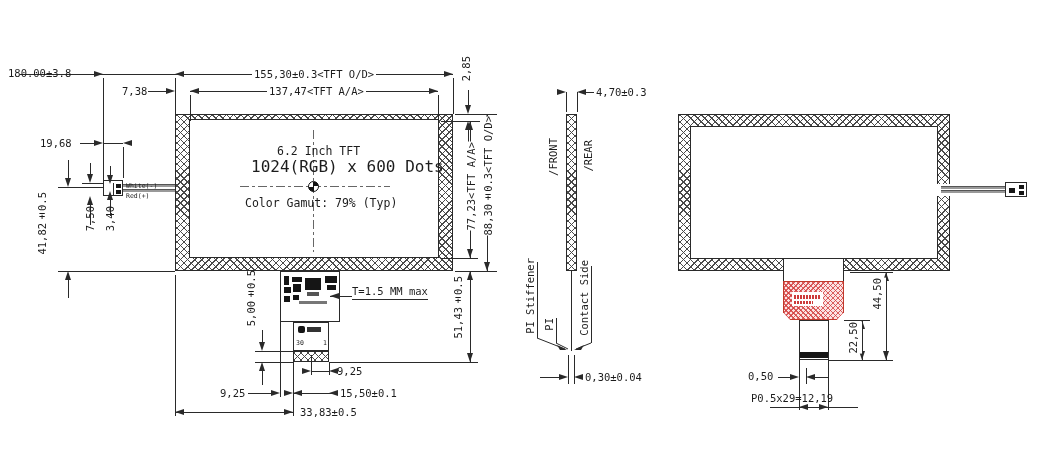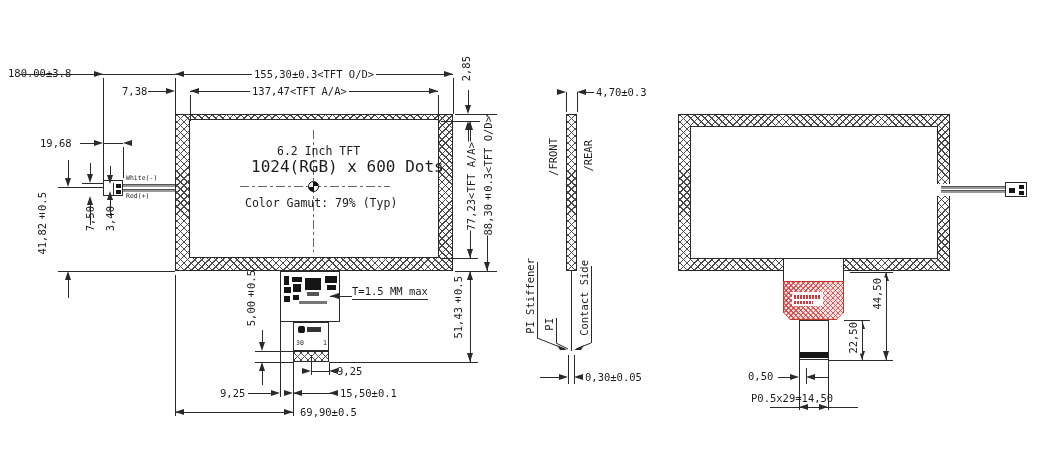--- a/index.html
+++ b/index.html
@@ -48,39 +48,39 @@
     <div class="lbl" style="left:251px;top:161px;font-size:16px;">1024(RGB) x 600 Dots</div>
     <div class="lbl" style="left:245px;top:197px;font-size:11.5px;">Color Gamut: 79% (Typ)</div>
 
     <div class="box" style="left:103px;top:180px;width:20px;height:16px;">
       <div class="blk" style="left:12px;top:3px;width:5px;height:4px;"></div>
       <div class="blk" style="left:12px;top:9px;width:5px;height:4px;"></div>
       <div class="vl" style="left:9px;top:2px;height:12px;"></div>
     </div>
     <div style="position:absolute;left:123px;top:184px;width:52px;height:2px;background:#999;border-top:1px solid #555;"></div>
     <div style="position:absolute;left:123px;top:189px;width:52px;height:2px;background:#999;border-top:1px solid #555;"></div>
-    <div class="lbl tiny" style="left:126px;top:175px;text-align:right;">White(-)</div>
+    <div class="lbl tiny" style="left:126px;top:183px;text-align:right;">White(-)</div>
     <div class="lbl tiny" style="left:126px;top:193px;">Red(+)</div>
 
     <div class="hl" style="left:20px;top:74px;width:155px;"></div>
     <div class="hl" style="left:175px;top:74px;width:278px;"></div>
     <div class="aw r" style="left:94px;top:71px;"></div>
     <div class="aw l" style="left:175px;top:71px;"></div>
     <div class="aw r" style="left:444px;top:71px;"></div>
     <div class="vl" style="left:103px;top:78px;height:102px;"></div>
     <div class="vl" style="left:175px;top:78px;height:36px;"></div>
     <div class="vl" style="left:453px;top:78px;height:36px;"></div>
     <div class="lbl" style="left:8px;top:67px;">180.00±3.8</div>
     <div class="lbl bgw" style="left:252px;top:68px;">155,30±0.3&lt;TFT O/D&gt;</div>
     <div class="hl" style="left:190px;top:91px;width:248px;"></div>
     <div class="aw l" style="left:190px;top:88px;"></div>
     <div class="aw r" style="left:429px;top:88px;"></div>
     <div class="vl" style="left:190px;top:95px;height:26px;"></div>
     <div class="vl" style="left:438px;top:95px;height:26px;"></div>
-    <div class="lbl bgw" style="left:250px;top:85px;">137,47&lt;TFT A/A&gt;</div>
+    <div class="lbl bgw" style="left:267px;top:85px;">137,47&lt;TFT A/A&gt;</div>
     <div class="hl" style="left:148px;top:91px;width:18px;"></div>
     <div class="aw r" style="left:166px;top:88px;"></div>
     <div class="lbl" style="left:122px;top:85px;">7,38</div>
 
     <div class="hl" style="left:455px;top:114px;width:42px;"></div>
     <div class="hl" style="left:441px;top:121px;width:39px;"></div>
     <div class="vl" style="left:468px;top:90px;height:15px;"></div>
     <div class="aw d" style="left:465px;top:105px;"></div>
     <div class="aw u" style="left:465px;top:121px;"></div>
     <div class="vl" style="left:468px;top:130px;height:15px;"></div>
@@ -167,21 +167,21 @@
     <div class="aw l" style="left:293px;top:390px;"></div>
     <div class="lbl" style="left:220px;top:387px;">9,25</div>
     <div class="hl" style="left:293px;top:393px;width:45px;"></div>
     <div class="aw r" style="left:284px;top:390px;"></div>
     <div class="aw l" style="left:329px;top:390px;"></div>
     <div class="lbl" style="left:340px;top:387px;">15,50±0.1</div>
     <div class="vl" style="left:175px;top:275px;height:141px;"></div>
     <div class="hl" style="left:175px;top:412px;width:118px;"></div>
     <div class="aw l" style="left:175px;top:409px;"></div>
     <div class="aw r" style="left:284px;top:409px;"></div>
-    <div class="lbl" style="left:300px;top:406px;">69,90±0.5</div>
+    <div class="lbl" style="left:300px;top:406px;">33,83±0.5</div>
     <div class="hl" style="left:330px;top:362px;width:148px;"></div>
     <div class="vl" style="left:470px;top:271px;height:91px;"></div>
     <div class="aw u" style="left:467px;top:271px;"></div>
     <div class="aw d" style="left:467px;top:353px;"></div>
     <div class="vlbl bgw" style="left:450px;top:276px;">51,43±0.5</div>
   </div>
 
   <div style="position:absolute;left:0;top:0;width:0;height:0;">
     <div class="xh" style="position:absolute;left:566px;top:114px;width:11px;height:157px;border:1px solid #2a2a2a;box-sizing:border-box;"></div>
     <div class="vl" style="left:566px;top:92px;height:20px;"></div>
@@ -204,21 +204,21 @@
       <polygon points="54,100 64,95 61,100" fill="#2a2a2a"></polygon>
     </svg>
     <div class="vlbl" style="left:524px;top:258px;">PI Stiffener</div>
     <div class="vlbl" style="left:543px;top:318px;">PI</div>
     <div class="vlbl" style="left:578px;top:260px;">Contact Side</div>
     <div class="vl" style="left:568px;top:355px;height:29px;"></div>
     <div class="vl" style="left:574px;top:355px;height:29px;"></div>
     <div class="aw r" style="left:559px;top:374px;"></div>
     <div class="aw l" style="left:574px;top:374px;"></div>
     <div class="hl" style="left:540px;top:377px;width:19px;"></div>
-    <div class="lbl" style="left:585px;top:371px;">0,30±0.05</div>
+    <div class="lbl" style="left:585px;top:371px;">0,30±0.04</div>
   </div>
 
   <div style="position:absolute;left:0;top:0;width:0;height:0;">
     <div class="xh" style="position:absolute;left:678px;top:114px;width:272px;height:157px;border:1px solid #2a2a2a;box-sizing:border-box;"></div>
     <div class="box" style="left:690px;top:126px;width:248px;height:133px;"></div>
 
     <div style="position:absolute;left:936px;top:184px;width:15px;height:12px;background:#fff;"></div>
     <div style="position:absolute;left:941px;top:186px;width:64px;height:2px;background:#999;border-top:1px solid #555;"></div>
     <div style="position:absolute;left:941px;top:190px;width:64px;height:2px;background:#999;border-top:1px solid #555;"></div>
     <div class="box" style="left:1005px;top:182px;width:22px;height:15px;">
@@ -254,16 +254,16 @@
     <div class="vl" style="left:806px;top:368px;height:16px;"></div>
     <div class="vl" style="left:828px;top:360px;height:50px;"></div>
     <div class="hl" style="left:778px;top:377px;width:12px;"></div>
     <div class="aw r" style="left:790px;top:374px;"></div>
     <div class="aw l" style="left:806px;top:374px;"></div>
     <div class="hl" style="left:815px;top:377px;width:13px;"></div>
     <div class="lbl" style="left:748px;top:370px;">0,50</div>
     <div class="hl" style="left:770px;top:407px;width:88px;"></div>
     <div class="aw l" style="left:799px;top:404px;"></div>
     <div class="aw r" style="left:819px;top:404px;"></div>
-    <div class="lbl" style="left:751px;top:392px;">P0.5x29=14,50</div>
+    <div class="lbl" style="left:751px;top:392px;">P0.5x29=12,19</div>
   </div>
 
 </div>
 
 </body></html>

